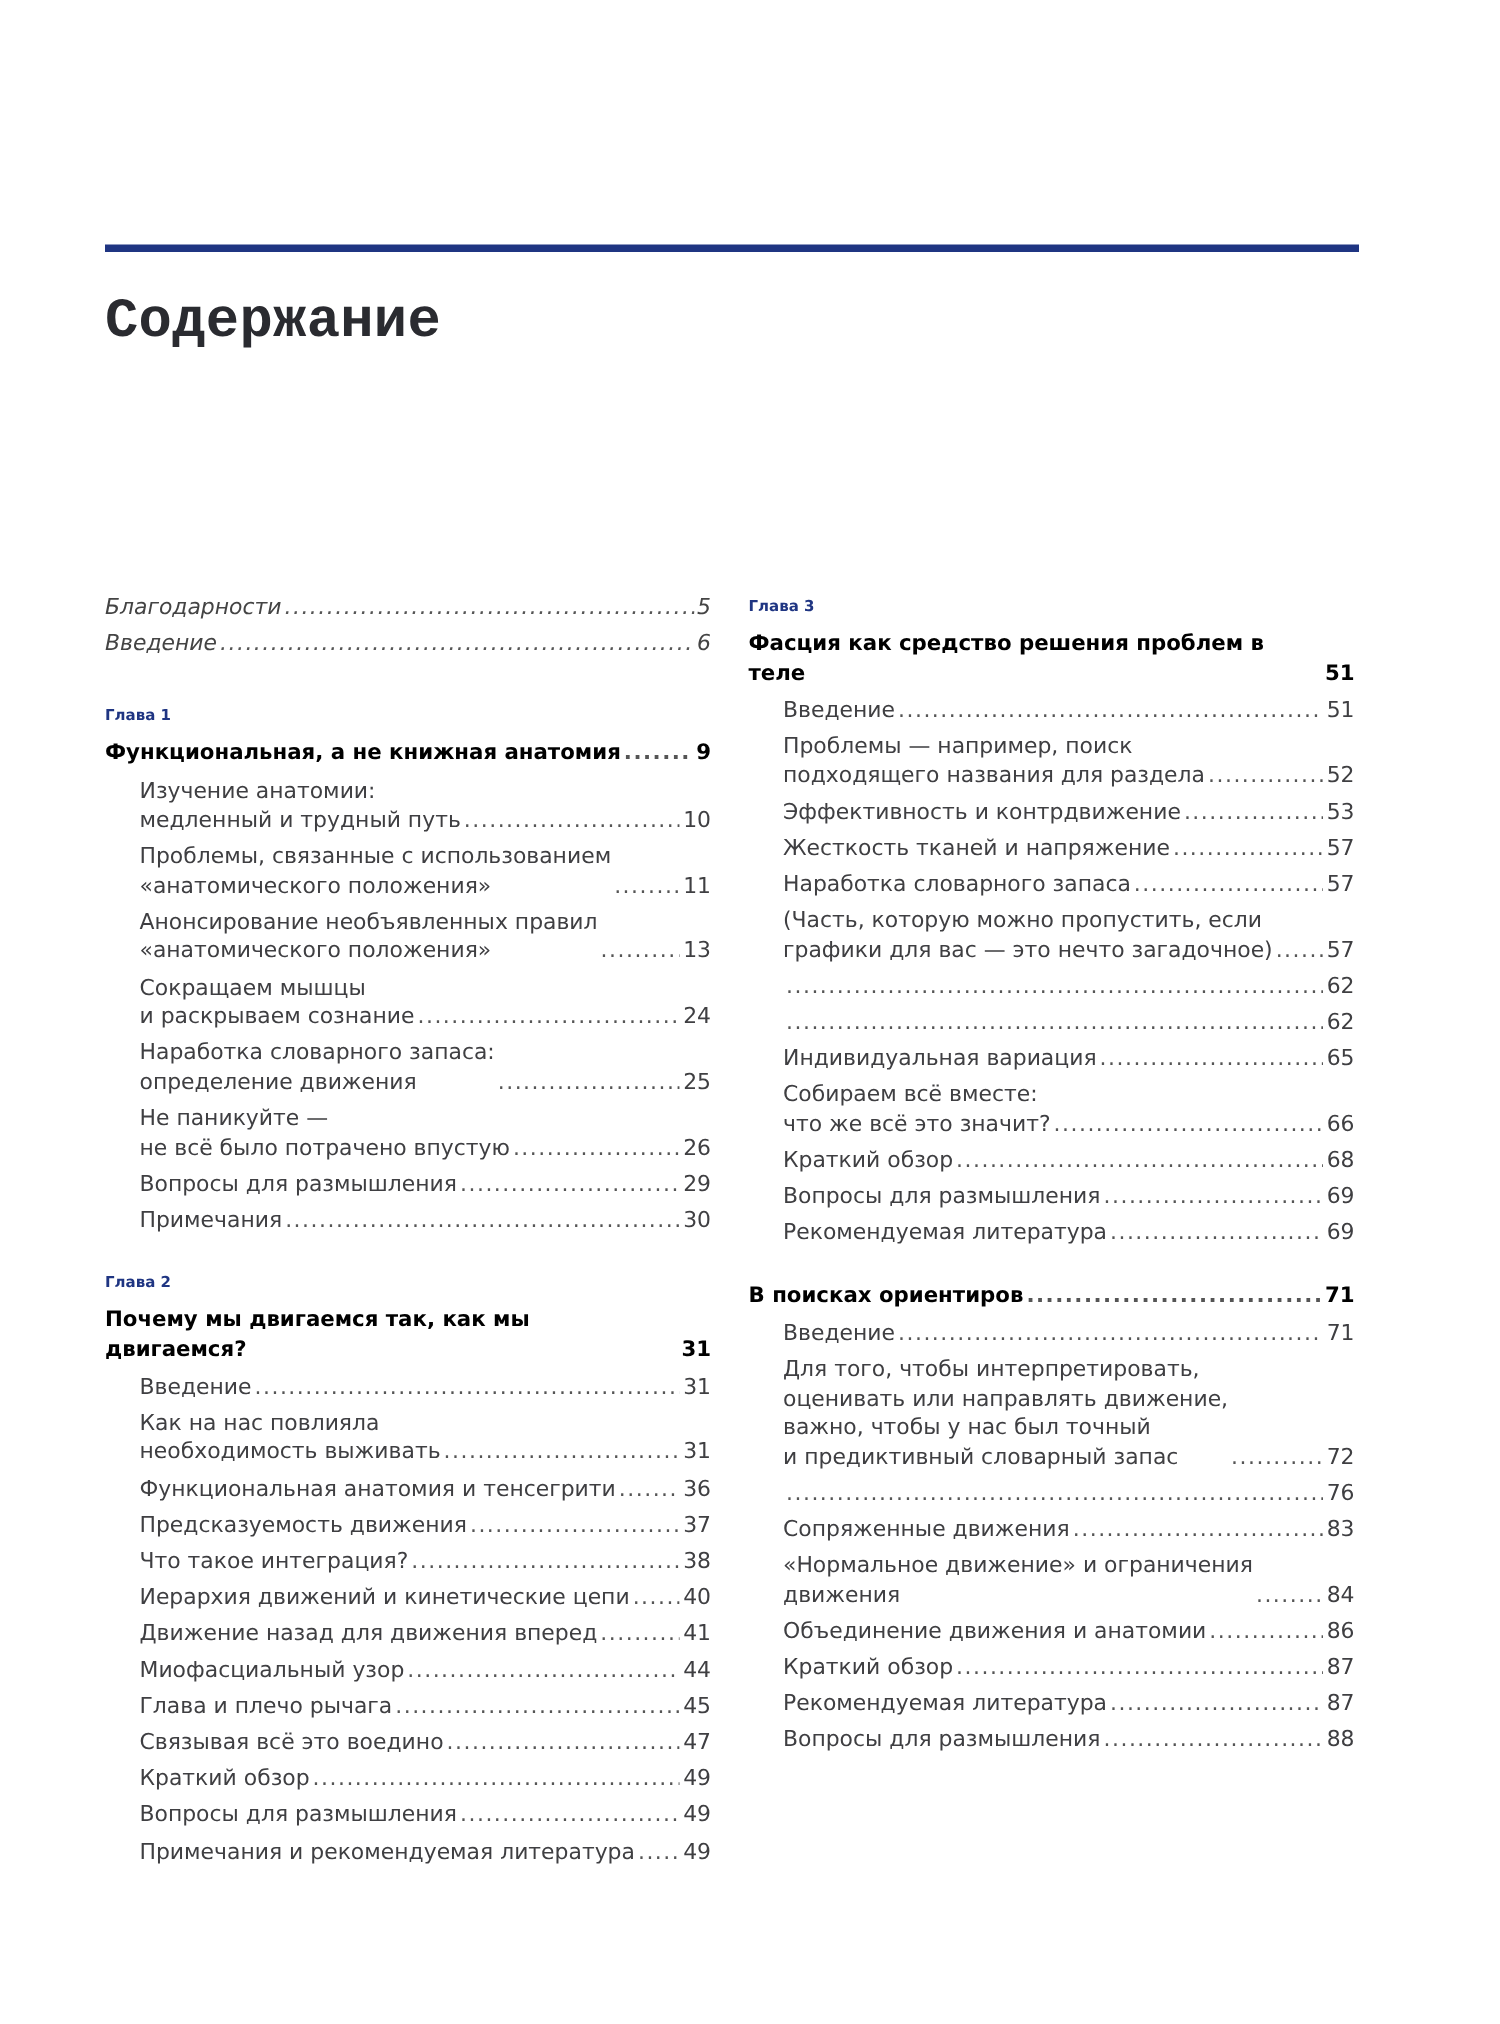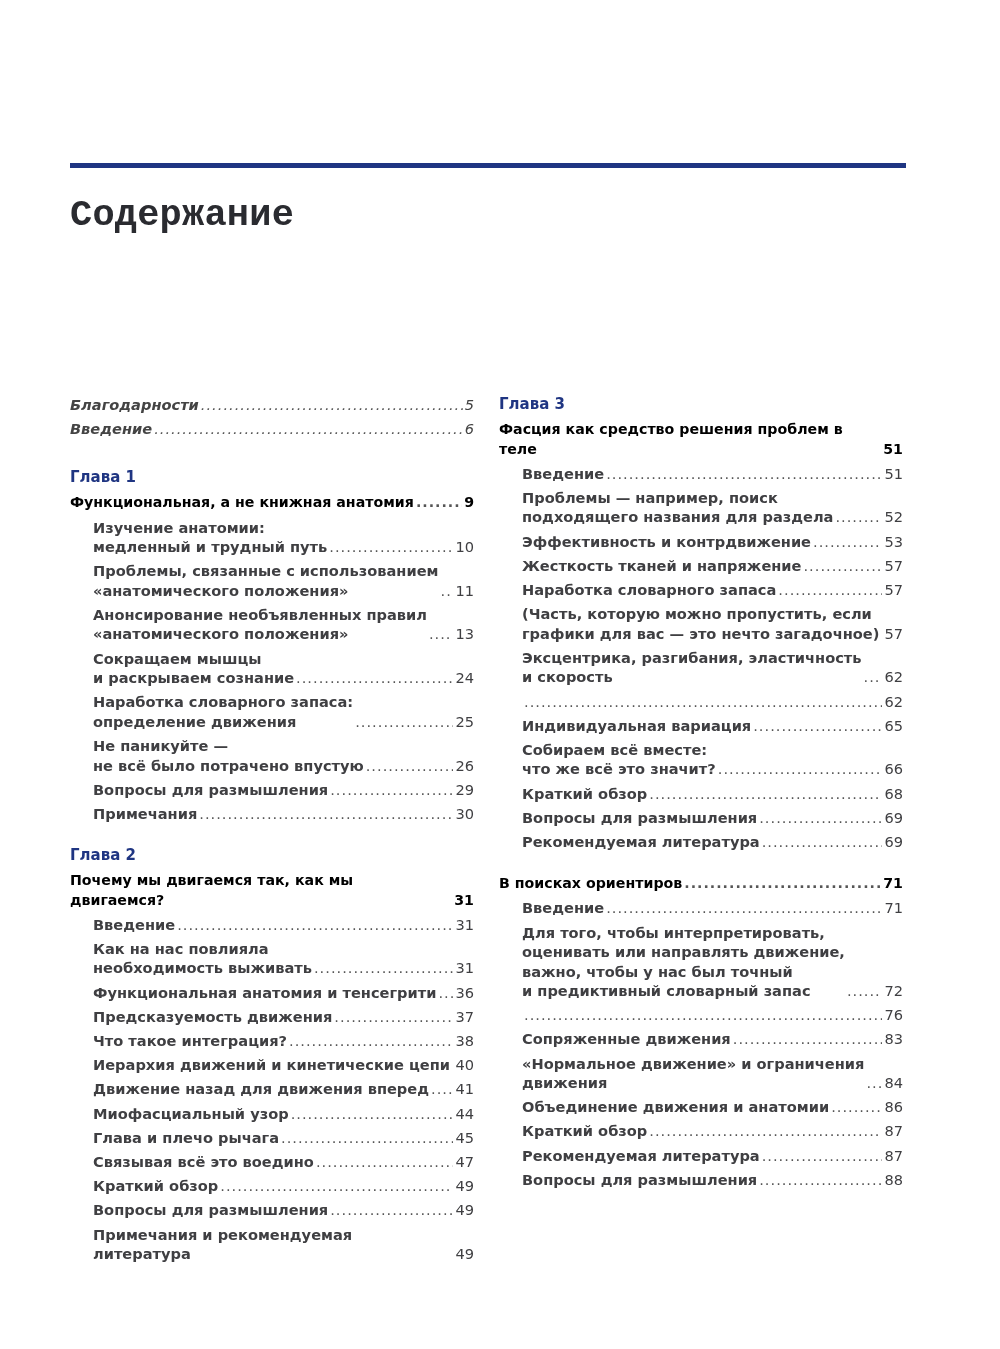--- a/index.html
+++ b/index.html
@@ -6,28 +6,28 @@
     body { width: 1000px; height: 1349px; position: relative; overflow: hidden;
            font-family: "DejaVu Sans", sans-serif; color: #3a3a3c; }
     .rule { position: absolute; left: 70px; top: 163px; width: 836px; height: 5px; background: #1f3582; }
     .page-title { position: absolute; left: 70px; top: 194px; margin: 0;
                   font-family: Liberation Mono, monospace; font-weight: bold; font-size: 37px;
                   color: #2a2b30; letter-spacing: 0.2px; }
     .col { position: absolute; top: 395px; width: 404px; font-size: 14.6px; }
     .col.left { left: 70px; }
     .col.right { left: 499px; }
     .entry { display: flex; align-items: flex-end; line-height: 19.5px; margin-bottom: 4.7px; }
-    .entry .text { white-space: pre-line; font-weight: bold; }
+    .entry .text { white-space: pre-line; }
     .entry .dots { flex: 1; overflow: hidden; white-space: nowrap; margin: 0 2px; color: #555; }
     .entry .dots::after { content: "........................................................................................................................................................"; letter-spacing: 1px; }
     .entry .page { white-space: nowrap; }
     .entry.front { font-style: italic; color: #444; }
     .entry.sub { padding-left: 23px; color: #3f3f42; }
     .entry.chap-title { font-weight: bold; color: #000000; font-size: 14.2px; }
-    .chapter-label { color: #1f3582; font-weight: bold; font-size: 15px; line-height: 19px; margin-bottom: 6px; }
+    .chapter-label { color: #1f3582; font-weight: bold; font-size: 10px; line-height: 19px; margin-bottom: 6px; }
     .chapter { margin-bottom: 0; }
     .gap-front { height: 25px; }
     .gap-chapter { height: 18px; }
   </style>
 </head>
 <body>
 
 <div class="rule"></div>
 <h1 class="page-title">Содержание</h1>
 
@@ -210,22 +210,20 @@
         <span class="dots"></span>
         <span class="page">57</span>
       </div>
       <div class="entry sub">
         <span class="text">(Часть, которую можно пропустить, если
 графики для вас — это нечто загадочное)</span>
         <span class="dots"></span>
         <span class="page">57</span>
       </div>
       <div class="entry sub">
-        <span class="text">Эксцентрика, разгибания, эластичность
-и скорость</span>
         <span class="dots"></span>
         <span class="page">62</span>
       </div>
       <div class="entry sub">
         <span class="dots"></span>
         <span class="page">62</span>
       </div>
       <div class="entry sub">
         <span class="text">Индивидуальная вариация</span>
         <span class="dots"></span>

